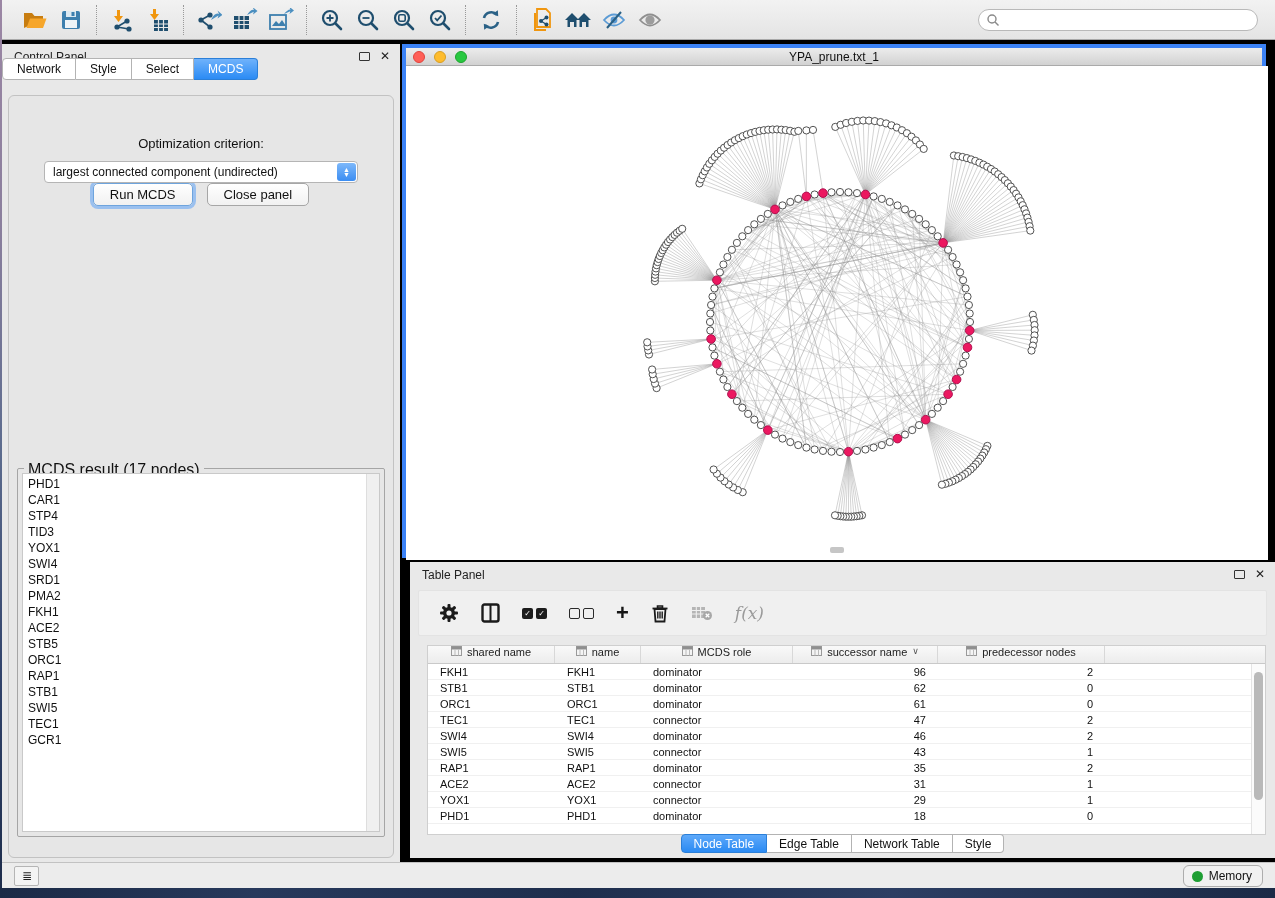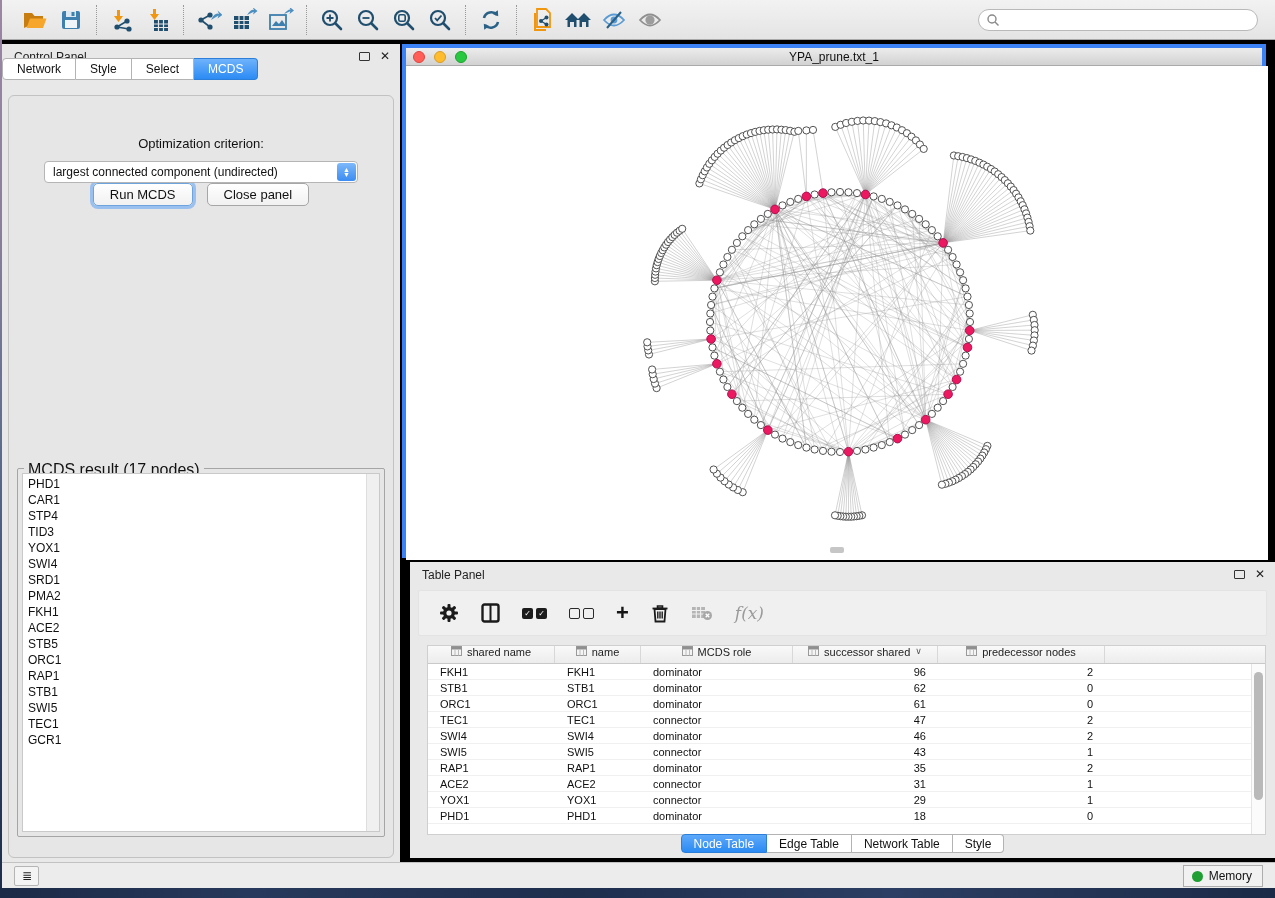--- a/index.html
+++ b/index.html
@@ -99,21 +99,21 @@
   .tp-tab:first-child { border-left:1px solid #b3b3b3; border-radius:4px 0 0 4px; }
   .tp-tab:last-child { border-radius:0 4px 4px 0; }
   .tp-tab.selected { background:linear-gradient(#5ea9fa,#2a8af3); color:#fff; border-color:#2b7fd8; }
 
   
   .status-bar { position:absolute; left:0; right:0; top:862px; height:26px; background:#ececec; border-top:1px solid #c2c2c2; }
   .list-btn { position:absolute; left:12px; top:3px; width:25px; height:20px; background:#f4f4f4;
     border:1px solid #b5b5b5; border-radius:2px; display:flex; align-items:center; justify-content:center;
     font-size:12px; color:#222; letter-spacing:-1px; }
   .memory-btn { position:absolute; right:12px; top:2px; height:22px; padding:0 10px 0 8px; background:#f1f1f1;
-    border:1px solid #adadad; border-radius:0; display:flex; align-items:center; gap:6px; font-size:12px; color:#111; }
+    border:1px solid #adadad; border-radius:6px; display:flex; align-items:center; gap:6px; font-size:12px; color:#111; }
   .mem-dot { width:11px; height:11px; border-radius:50%; background:#1e9e33; }
 
   .checkbox-pair { display:flex; gap:3px; }
   .cb { width:11px; height:11px; border-radius:2px; display:flex; align-items:center; justify-content:center; }
   .cb.checked { background:#1c1c1c; color:#fff; font-size:8px; }
   .cb.empty { border:1.6px solid #2a2a2a; }
   .plus-glyph { font-size:22px; font-weight:900; color:#161616; line-height:1; }
 </style>
 </head>
 <body>
@@ -1049,21 +1049,21 @@
                 <path d="M4 3.5 v6 M7.5 3.5 v6" stroke="#bbb"></path>
               </svg></span>
             <span>MCDS role</span>
           </div>
           <div class="th-cell">
             <span><svg width="11" height="10" viewBox="0 0 11 10">
                 <rect x="0.5" y="0.5" width="10" height="9" fill="none" stroke="#9a9a9a"></rect>
                 <rect x="0.5" y="0.5" width="10" height="3" fill="#8f8f8f"></rect>
                 <path d="M4 3.5 v6 M7.5 3.5 v6" stroke="#bbb"></path>
               </svg></span>
-            <span>successor shared</span>
+            <span>successor name</span>
             <span class="sort-chev">∨</span>
           </div>
           <div class="th-cell">
             <span><svg width="11" height="10" viewBox="0 0 11 10">
                 <rect x="0.5" y="0.5" width="10" height="9" fill="none" stroke="#9a9a9a"></rect>
                 <rect x="0.5" y="0.5" width="10" height="3" fill="#8f8f8f"></rect>
                 <path d="M4 3.5 v6 M7.5 3.5 v6" stroke="#bbb"></path>
               </svg></span>
             <span>predecessor nodes</span>
           </div>

